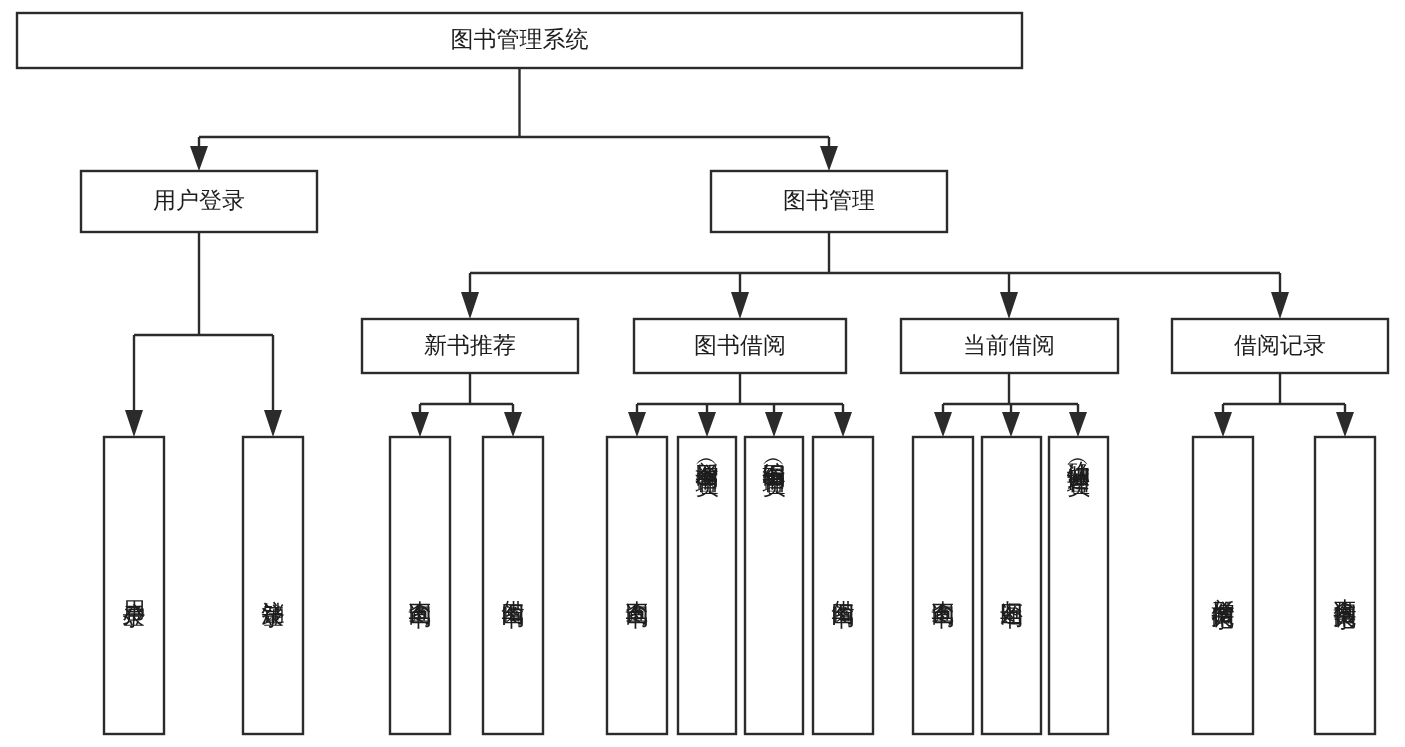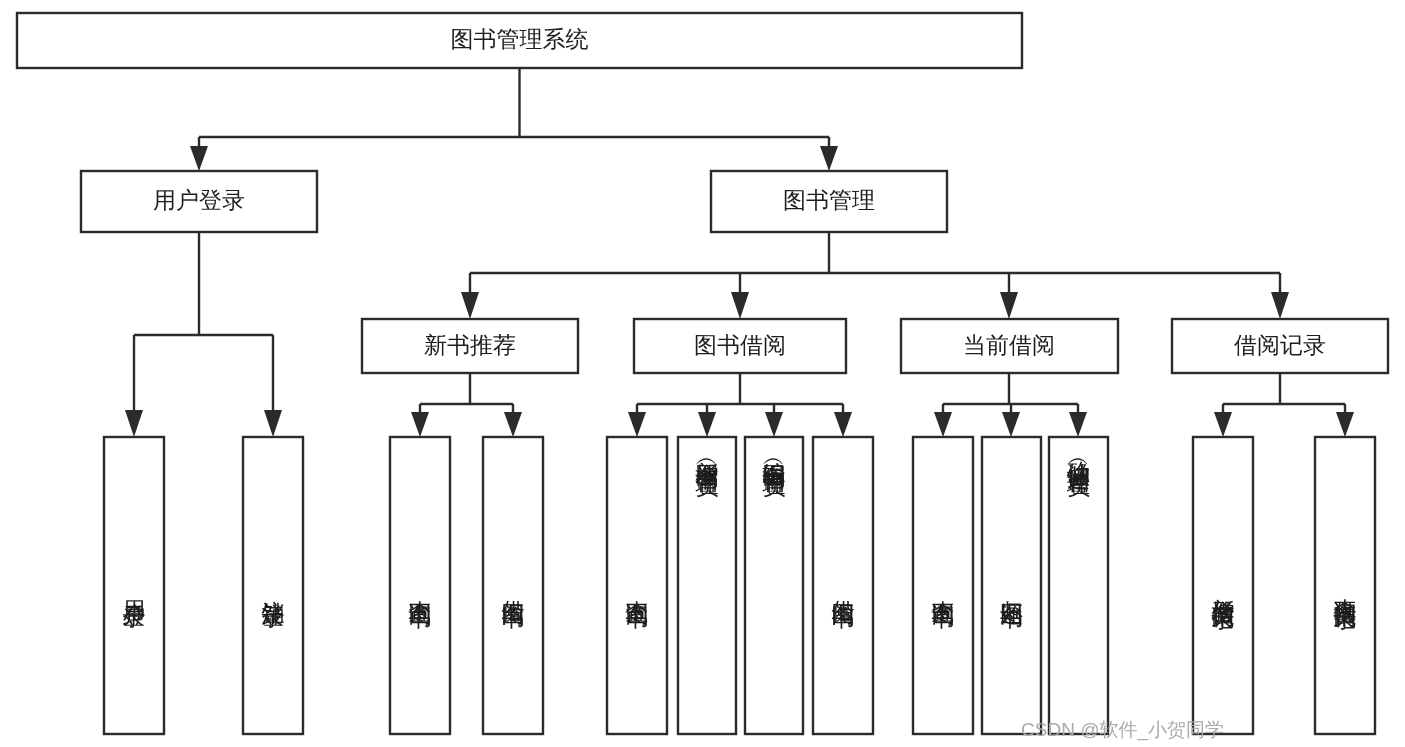--- a/index.html
+++ b/index.html
@@ -220,14 +220,13 @@
   <div class="vert-label-wrap" style="left:1049px; top:437px; width:59px; height:297px; align-items:flex-start; padding-top:6px; box-sizing:border-box;">
     <span class="vert-label">确认归还（管理员）</span>
   </div>
   <div class="vert-label-wrap" style="left:1193px; top:437px; width:60px; height:297px;">
     <span class="vert-label">新增借阅记录</span>
   </div>
   <div class="vert-label-wrap" style="left:1315px; top:437px; width:60px; height:297px;">
     <span class="vert-label">查询借阅记录</span>
   </div>
 
-  <div class="watermark">CSDN @软件_小贺同学</div>
 </div>
 
 </body></html>

